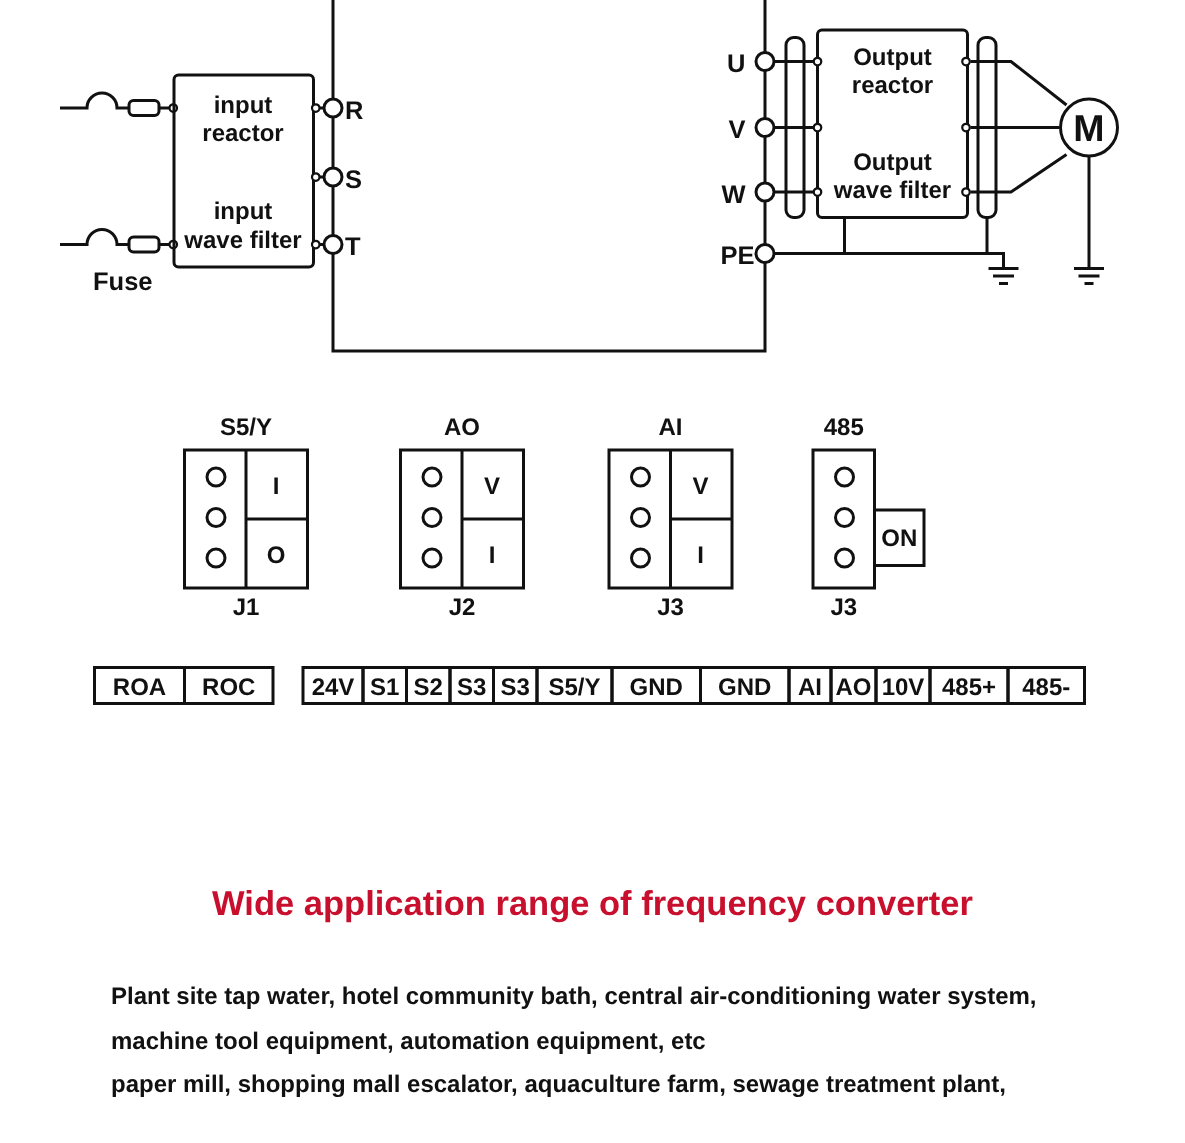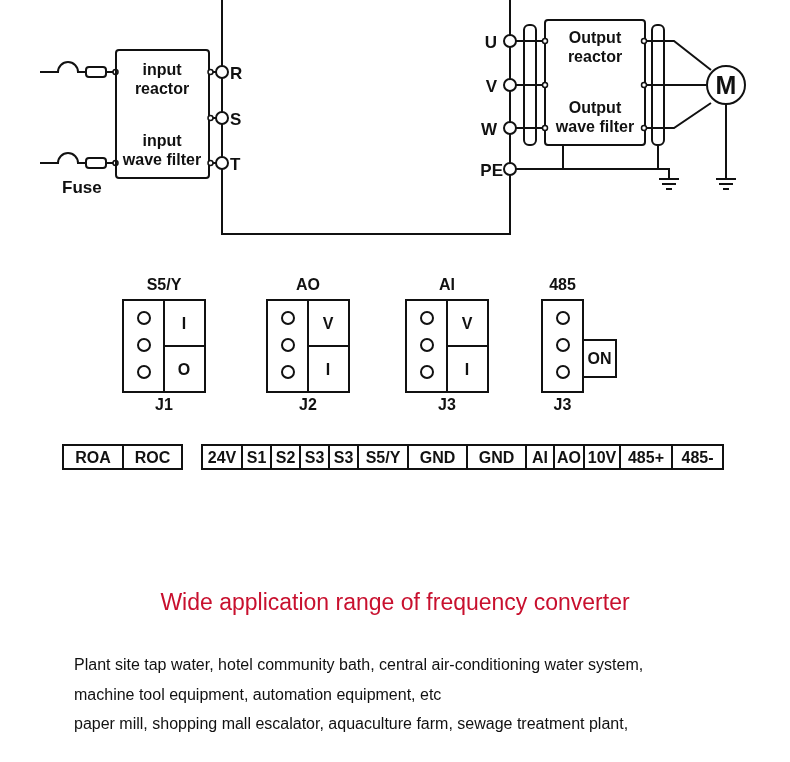--- a/index.html
+++ b/index.html
@@ -1,20 +1,20 @@
 <!DOCTYPE html>
 <html><head>
 <meta charset="utf-8">
 <style>
   html, body { margin:0; padding:0; background:#ffffff; }
   body { width:790px; height:762px; position:relative; overflow:hidden; font-family:"Liberation Sans", sans-serif; }
   #wiring { position:absolute; left:0; top:0; }
   svg text { font-family:"Liberation Sans", sans-serif; font-weight:bold; fill:#111; }
-  .title { position:absolute; left:0; width:790px; top:589px; text-align:center; font-size:23px; font-weight:normal; color:#c8102e; }
-  .desc { position:absolute; left:74px; top:650px; width:700px; font-size:16px; line-height:29.5px; color:#111; }
+  .title { position:absolute; left:0; width:790px; top:589px; text-align:center; font-size:23px; font-weight:bold; color:#c8102e; }
+  .desc { position:absolute; left:74px; top:650px; width:700px; font-size:16px; line-height:29.5px; color:#111;font-weight:bold; }
   .desc div { white-space:nowrap; }
 </style>
 </head>
 <body>
 
 <svg id="wiring" width="790" height="480" viewBox="0 0 790 480">
   <g stroke="#111" stroke-width="2" fill="none">
 
     <path d="M222 0 V234 H510 V0"></path>
 

